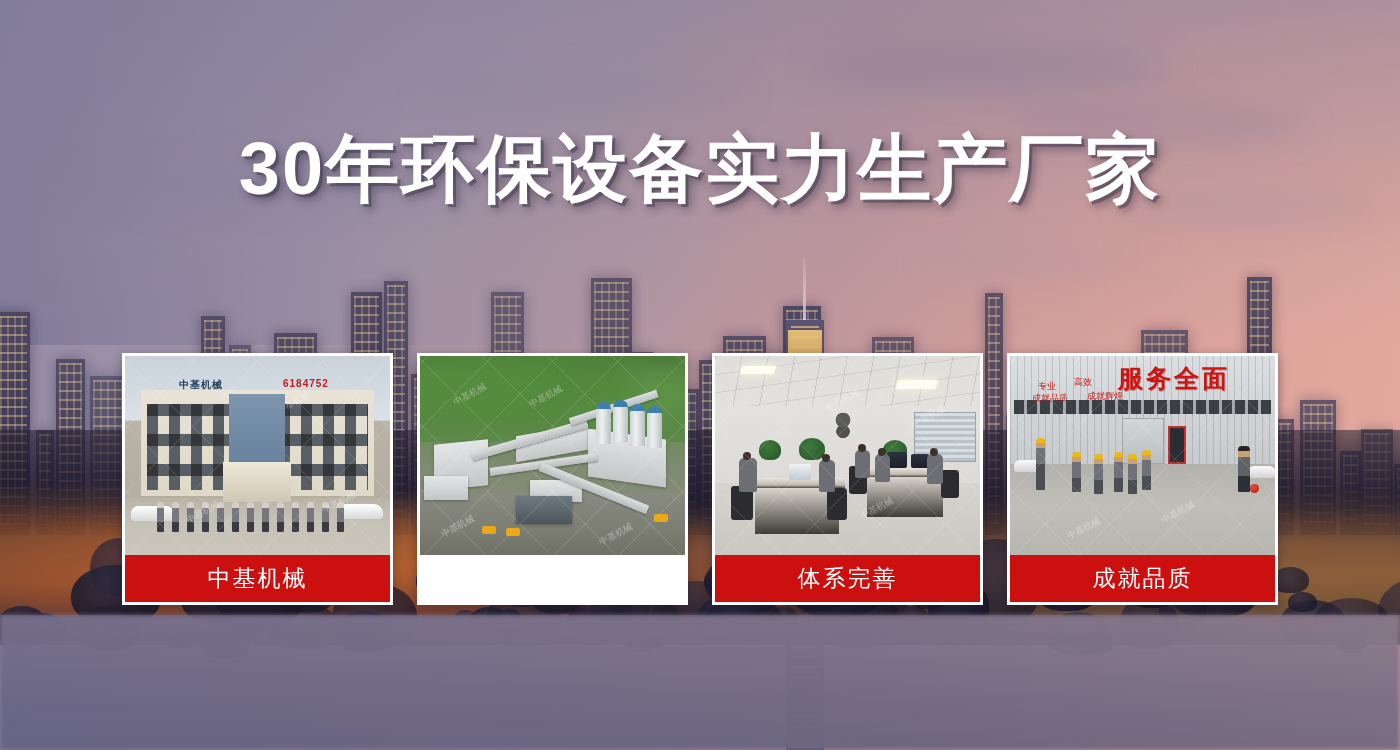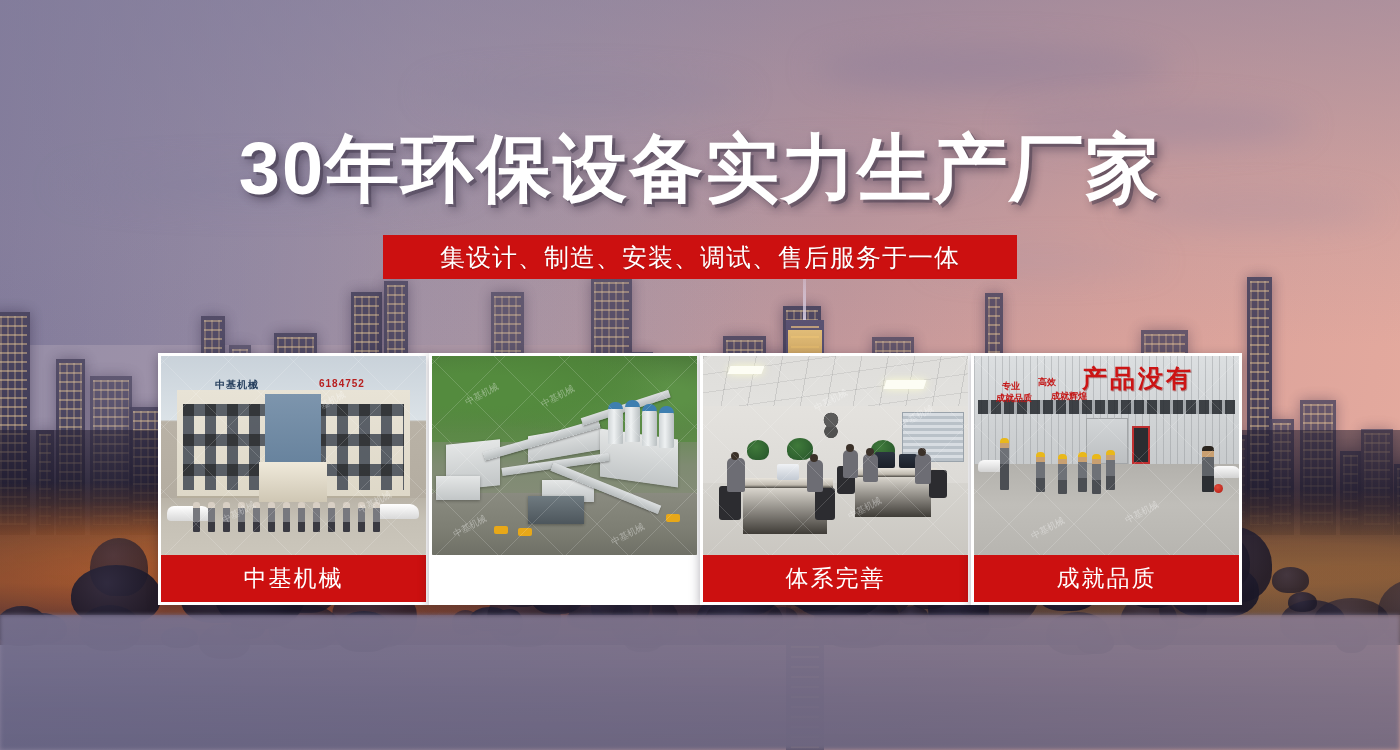--- a/index.html
+++ b/index.html
@@ -145,21 +145,21 @@
     letter-spacing:1px;
     white-space:nowrap;
     line-height:1;
     text-shadow:0 1px 1px rgba(80,0,0,.35);
   }
 
   
   .cards {
     position:absolute; left:122px; top:353px;
     width:1156px; height:268px;
-    display:flex; justify-content:center;
+    display:flex; justify-content:space-between;
   }
   .card {
     width:271px; height:252px;
     background:#ffffff;
     padding:3px 3px 0 3px;
     display:flex; flex-direction:column;
     box-shadow:0 3px 10px rgba(25,20,40,.35);
   }
   .card-photo {
     position:relative;
@@ -316,21 +316,21 @@
       linear-gradient(180deg,#dcdfe1 0%,#c8cbcd 100%);
   }
   .p4 .bigsign {
     position:absolute; left:108px; top:6px; z-index:3;
     color:#cc1414; font-size:25px; font-weight:bold; letter-spacing:3px;
     text-shadow:1px 1px 0 rgba(120,0,0,.35);
     white-space:nowrap;
   }
   .p4 .slogan {
     position:absolute; z-index:3;
-    color:#c41616; font-size:9px; font-weight:bold; line-height:1.1;
+    color:#c41616; font-size:9px; font-weight:normal; line-height:1.1;
     white-space:nowrap;
   }
   .p4 .winband {
     position:absolute; left:4px; right:4px; top:44px; height:14px;
     background:repeating-linear-gradient(90deg,#22262b 0 10px,#9ea2a6 10px 13px);
     opacity:.85;
   }
   .p4 .door {
     position:absolute; left:112px; top:62px; width:42px; height:46px;
     background:linear-gradient(180deg,#d2d5d7,#bcbfc1);
@@ -495,23 +495,20 @@
       <div class="tree" style="left: 499.878px; width: 42.1483px; height: 25.6253px; bottom: 38.1769px; opacity: 0.69;"></div>
       <div class="tree" style="left: 705.458px; width: 77.5308px; height: 44.1648px; bottom: 3.44203px; opacity: 0.75;"></div>
       <div class="tree" style="left: 452.054px; width: 26.8721px; height: 24.2735px; bottom: 10.5035px; opacity: 0.6;"></div>
       <div class="tree" style="left: 160.786px; width: 37.1232px; height: 20.8355px; bottom: -2.56223px; opacity: 0.95;"></div>
     </div>
   <div class="water"></div>
   <div class="water-sheen"></div>
 
   <div class="headline">30年环保设备实力生产厂家</div>
 
-  <div class="subbar">
-    <span class="subbar-text">集设计、制造、安装、调试、售后服务于一体</span>
-  </div>
 
   <div class="cards">
 
     <div class="card">
       <div class="card-photo p1">
         <div class="ground"></div>
         <div class="bldg"></div>
         <div class="atrium"></div>
         <div class="portico"></div>
         <div class="sign">中基机械</div>
@@ -609,21 +606,21 @@
         <div class="wm" style="left:110px; top:38px;">中基机械</div>
         <div class="wm" style="left:196px; top:54px;">中基机械</div>
         <div class="wm" style="left:144px; top:146px;">中基机械</div>
       </div>
       <div class="card-caption">体系完善</div>
     </div>
 
     <div class="card">
       <div class="card-photo p4">
         <div class="wallpanel"></div>
-        <div class="bigsign">产品没有</div>
+        <div class="bigsign">服务全面</div>
         <div class="slogan" style="left:28px; top:26px;">专业</div>
         <div class="slogan" style="left:22px; top:38px;">成就品质</div>
         <div class="slogan" style="left:64px; top:22px;">高效</div>
         <div class="slogan" style="left:58px; top:36px;margin-left:19px;">成就辉煌</div>
         <div class="winband"></div>
         <div class="door"></div>
         <div class="door2"></div>
         <div class="yard"></div>
         <div class="car" style="left:238px; top:110px;"></div>
         <div class="car" style="left:4px;   top:104px;"></div>

